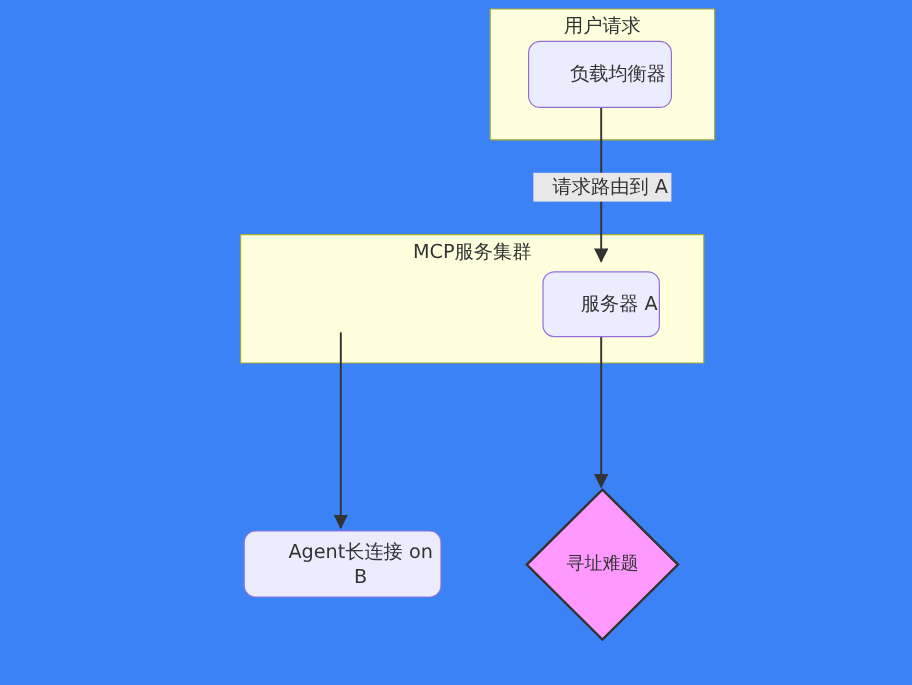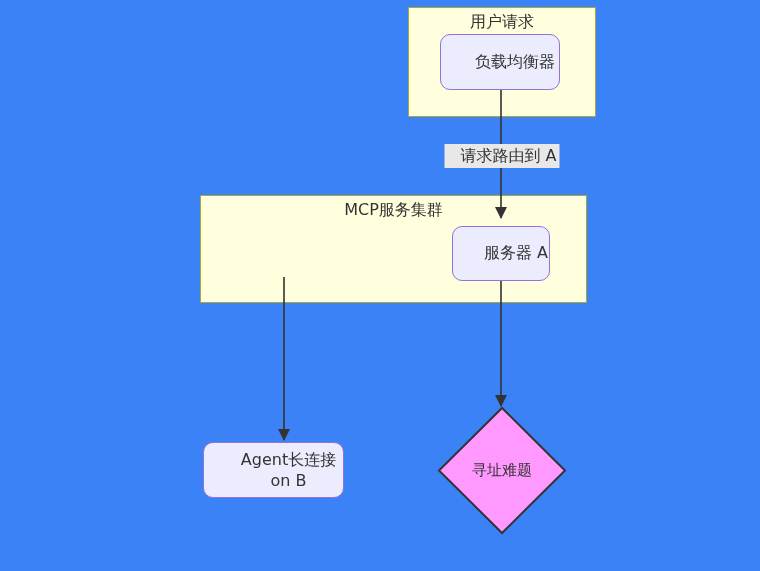--- a/index.html
+++ b/index.html
@@ -89,21 +89,21 @@
     white-space: nowrap;
   }
   
   #cluster-user-request   { left: 408px; top: 7px;   width: 188px; height: 110px; }
   #cluster-mcp            { left: 200px; top: 195px; width: 387px; height: 108px; }
   #cluster-agent-instance { left: 163px; top: 381px; width: 237px; height: 175px; }
   
   #node-load-balancer     { left: 440px; top: 34px;  width: 120px; height: 56px; }
   #node-server-b          { left: 235px; top: 222px; width: 98px;  height: 55px; }
   #node-server-a          { left: 452px; top: 226px; width: 98px;  height: 55px; }
-  #node-agent-connection  { left: 203px; top: 442px; width: 141px; height: 56px; }
+  #node-agent-connection  { left: 203px; top: 442px; width: 165px; height: 56px; }
   
   #label-route     { left: 502px; top: 156px; padding-left: 16px; }
   #label-establish { left: 284px; top: 344px; }
   #label-find      { left: 502px; top: 344px; }
   #label-diamond   { left: 502px; top: 470px; }
 </style>
 </head>
 <body>
 
 <div class="canvas">

